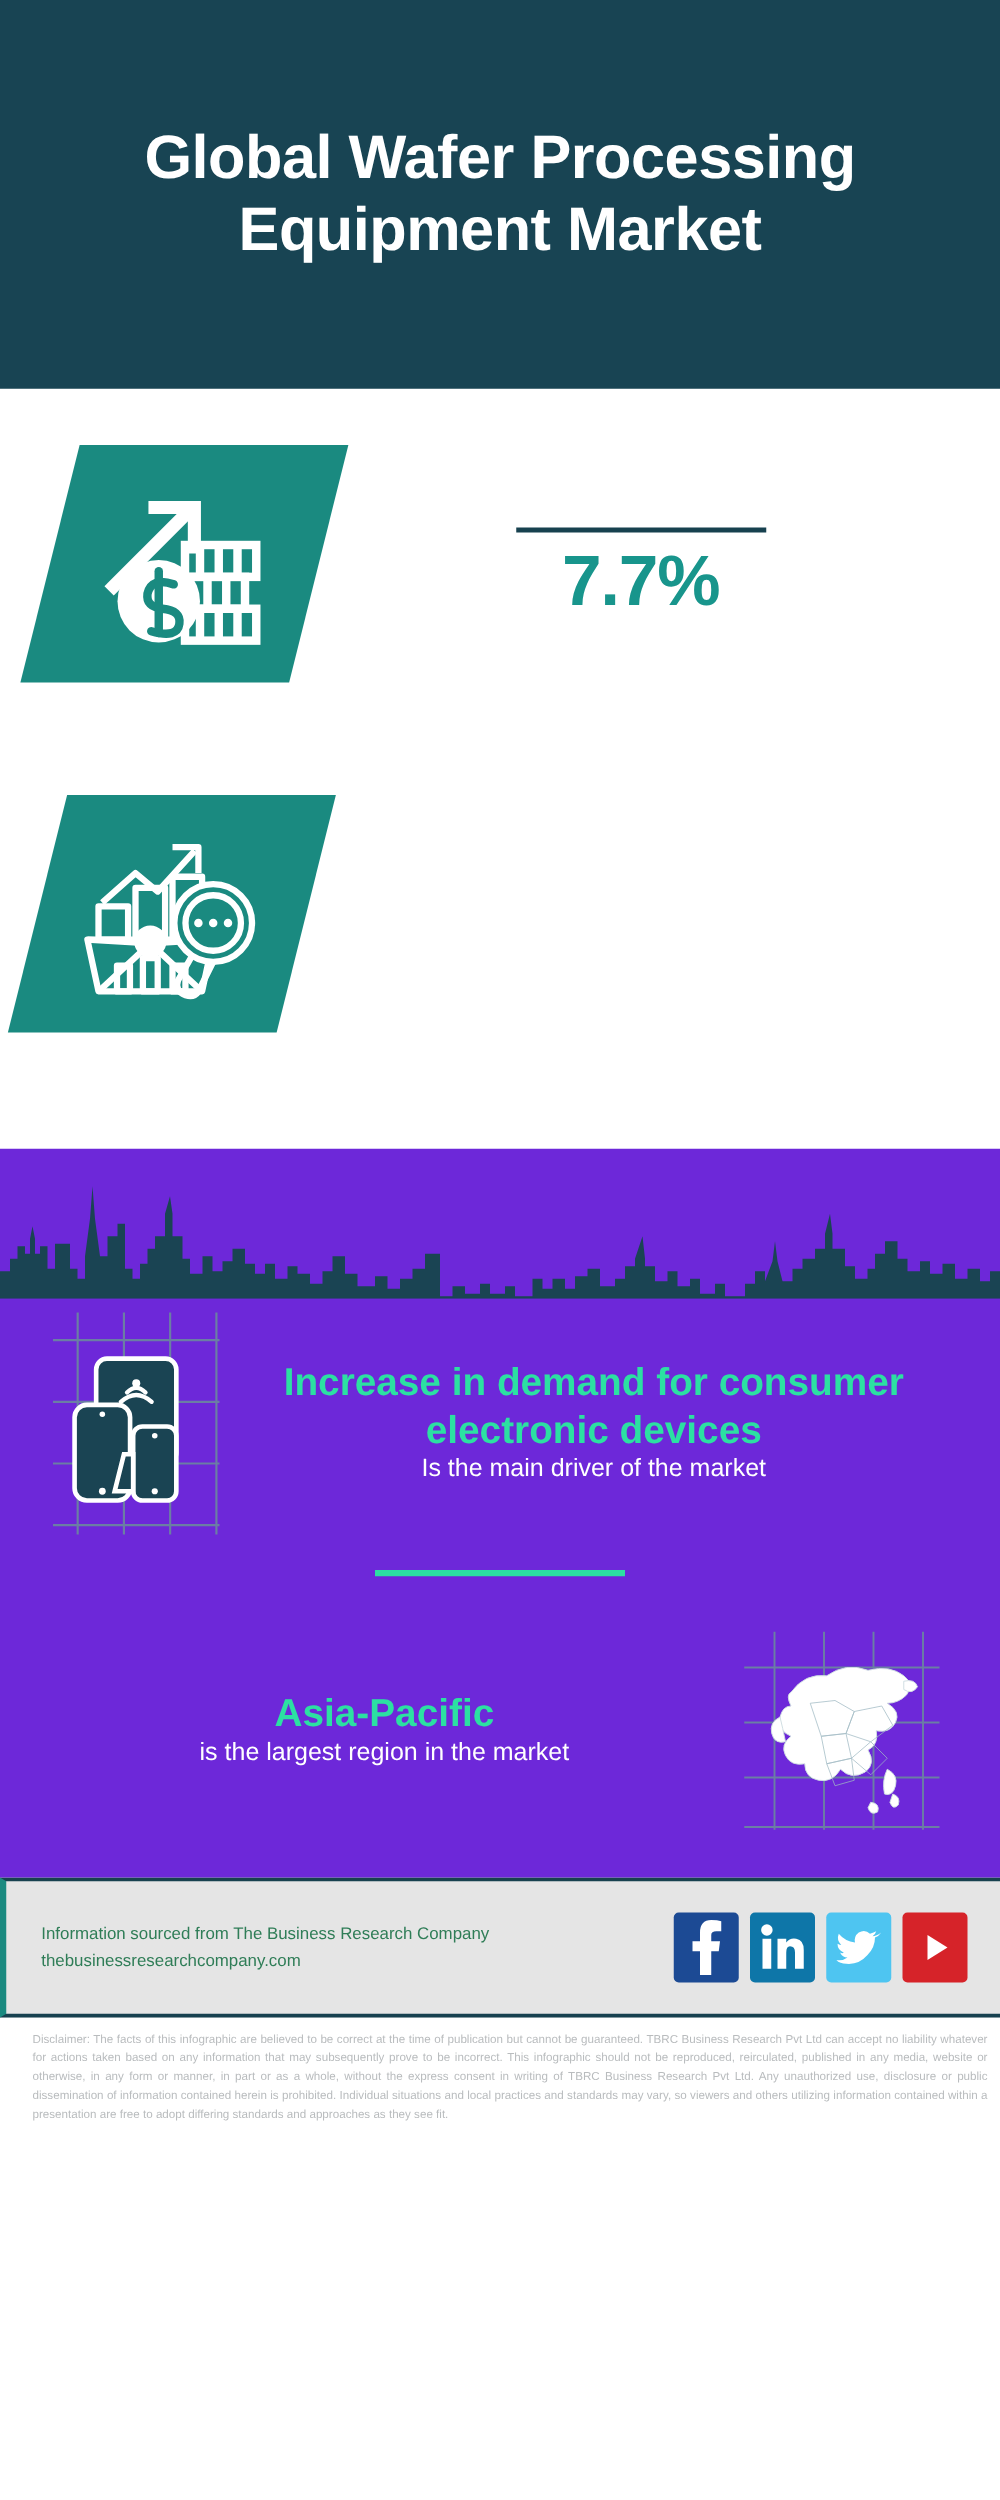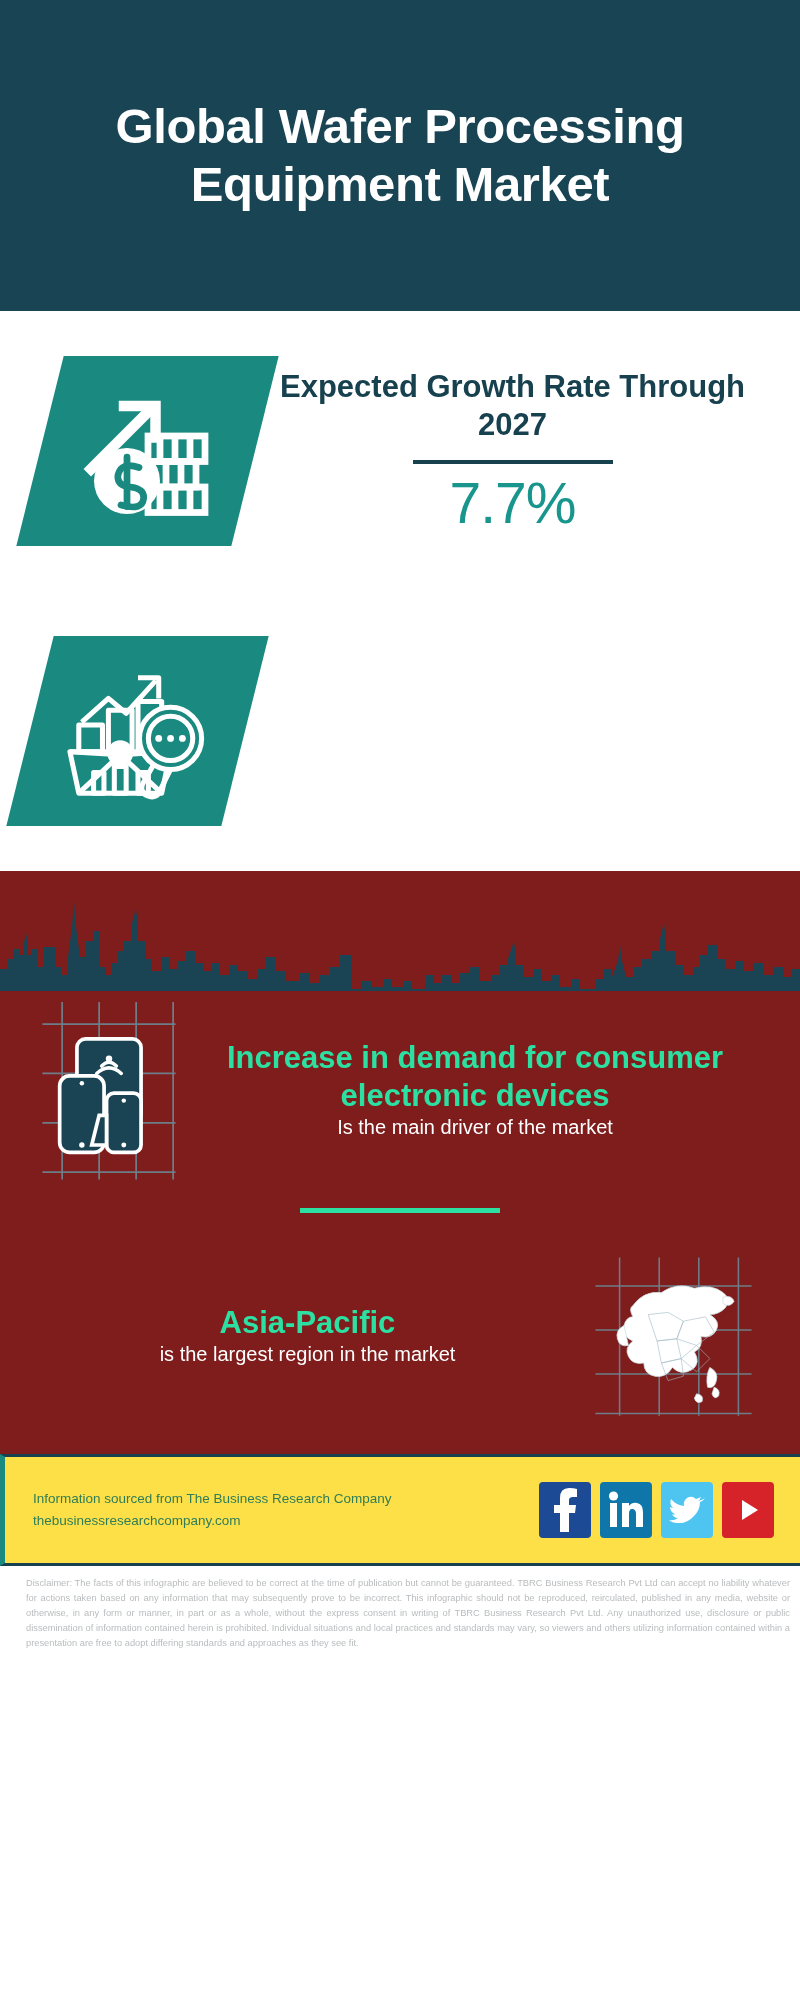--- a/index.html
+++ b/index.html
@@ -51,26 +51,26 @@
     color:#18414f;
     font-size:31px; font-weight:bold;
     line-height:1.22;
   }
   .rule{
     width:200px; height:4px; background:#17414f;
     margin:16px auto 10px auto;
   }
   .stat-value{
     color:#18958c;
-    font-size:57px; font-weight:normal; line-height:1.05;
+    font-size:57px; font-weight:bold; line-height:1.05;
     letter-spacing:-1px;
   }
 
   
-  .darkwrap{ position:relative; background:#7f1d1d; }
+  .darkwrap{ position:relative; background:#6d28d9;margin-top:48px; }
   .skyline{ display:block; width:800px; height:120px; margin-top:-120px; position:relative; }
   .skylineholder{ height:120px; background:#fff; }
 
   .panel{ padding:6px 34px 26px 34px; }
 
   .row{ display:flex; align-items:center; }
   .gridicon{
     width:150px; height:185px; flex:0 0 auto;
     position:relative;
     display:flex;align-items:center;justify-content:center;
@@ -85,21 +85,21 @@
     color:#ffffff;
     font-size:20px; font-weight:normal; line-height:1.22;
   }
   .mintrule{
     width:200px; height:5px; background:#2ce0a2;
     margin:26px auto 30px auto;
   }
 
   
   .footer{
-    background:#fde047;
+    background:#e5e5e5;
     border-left:5px solid #1a8a80;
     border-top:3px solid #17414f;
     border-bottom:3px solid #17414f;
     height:112px;
     display:flex; align-items:center; justify-content:space-between;
     padding:0 26px 0 28px;
   }
   .src{ color:#2f7d57; font-size:13.5px; line-height:1.65; }
   .socials{ display:flex; gap:9px; }
   .sq{
@@ -147,21 +147,20 @@
           </g>
           <circle cx="36" cy="70" r="22" fill="#ffffff"></circle>
           <g stroke="#1a8a80" stroke-width="4.5" fill="none" stroke-linecap="round">
             <path d="M44 61 q-12 -4 -14 5 q-1 7 8 8 q10 1 9 8 q-1 8 -15 4"></path>
             <path d="M36 54 L36 87"></path>
           </g>
         </svg>
       </div>
     </div>
     <div class="stat-text">
-      <div class="stat-label">Expected Growth Rate Through 2027</div>
       <div class="rule"></div>
       <div class="stat-value">7.7%</div>
     </div>
   </div>
 
   <div class="stat two">
     <div class="para">
       <div class="inner">
         <svg viewBox="0 0 100 100" width="148" height="148">
           <g fill="none" stroke="#ffffff" stroke-width="3.4" stroke-linejoin="round">

